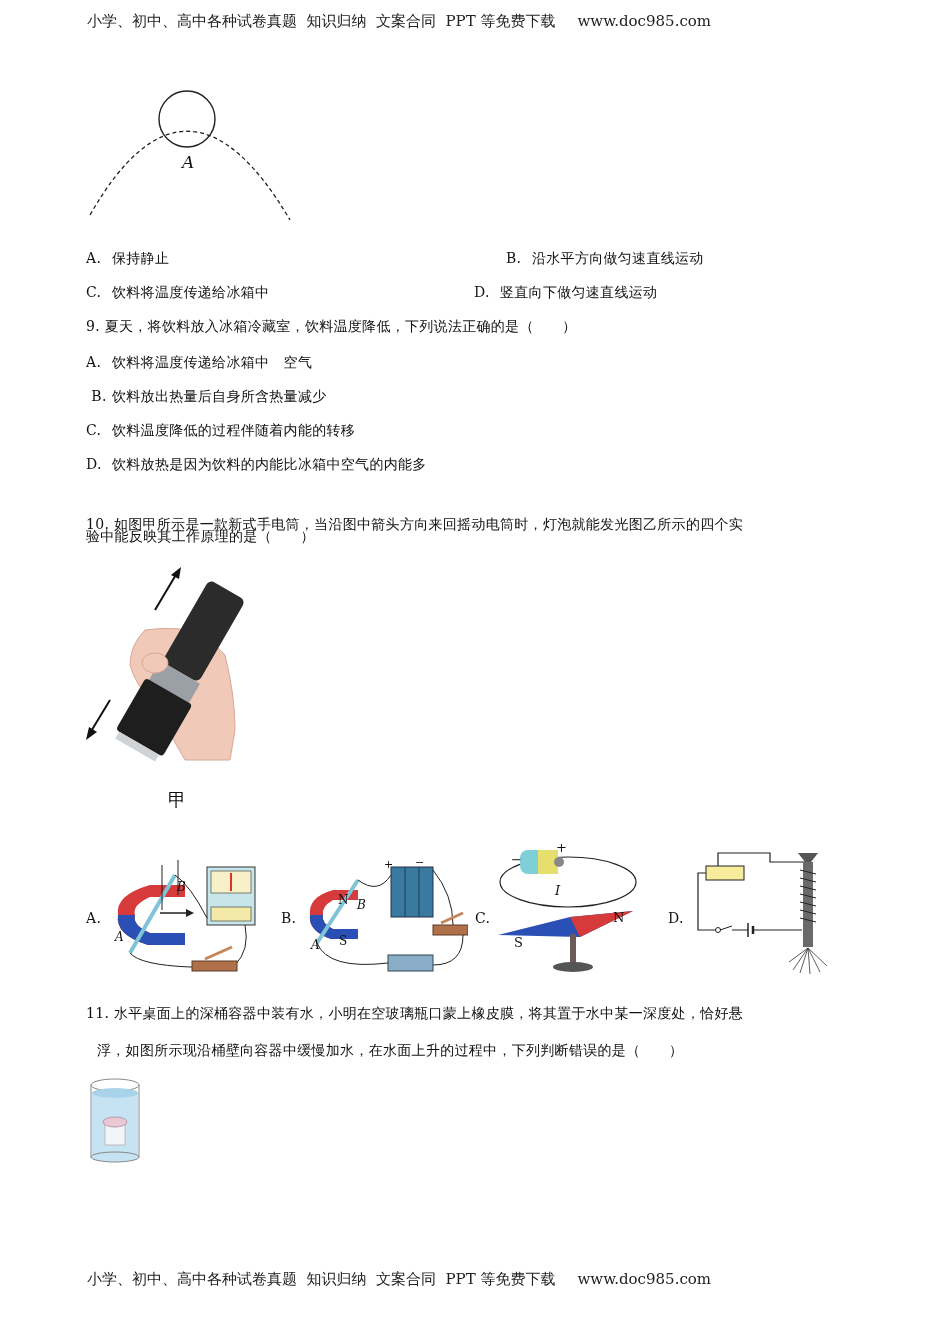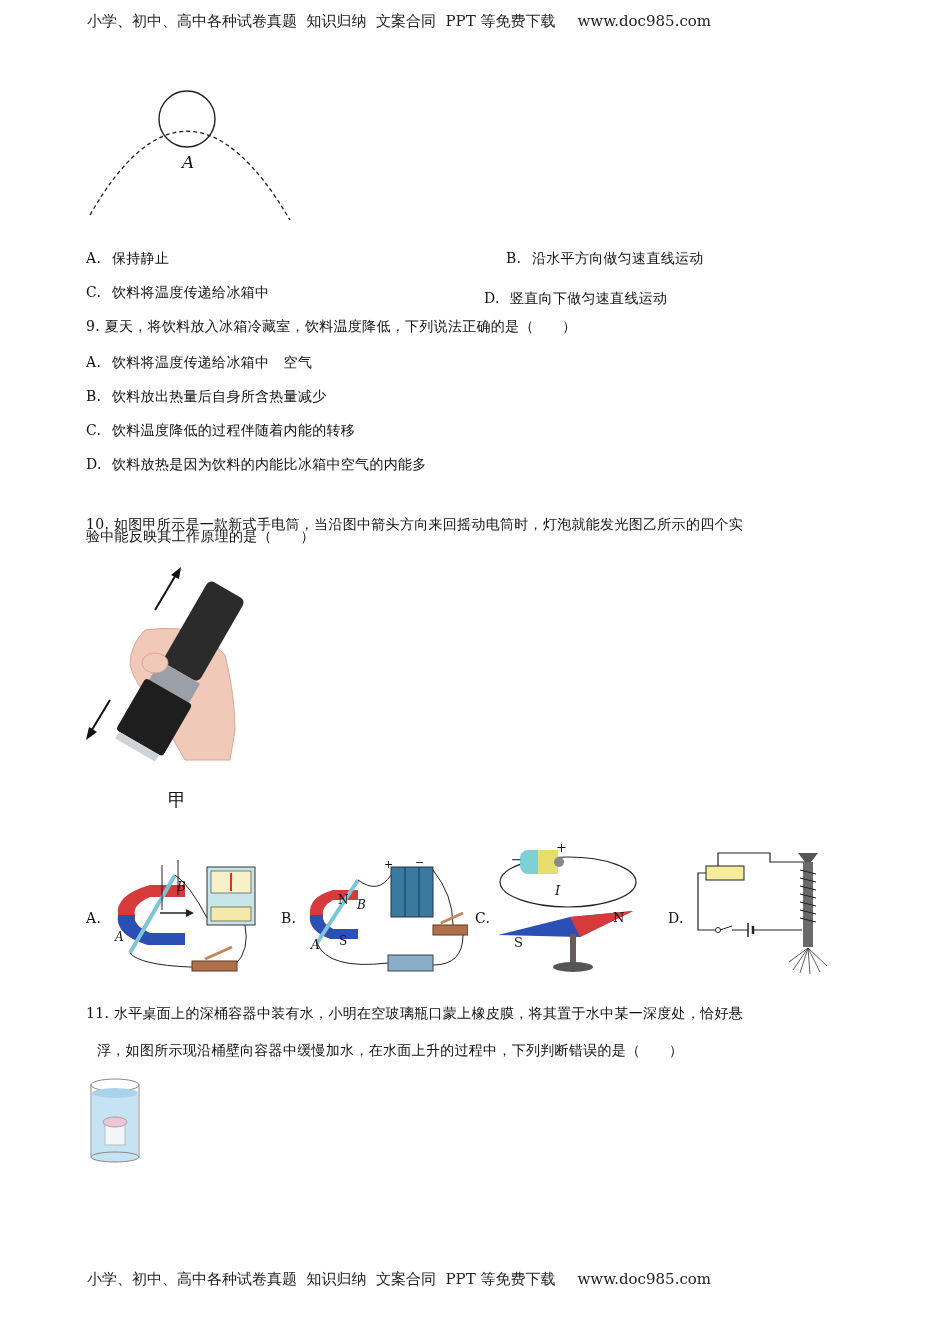--- a/index.html
+++ b/index.html
@@ -19,25 +19,25 @@
 
 <svg class="abs" style="left:85px;top:85px;" width="215" height="140">
   <path d="M5,130 Q102,-40 205,135" fill="none" stroke="#222" stroke-width="1.3" stroke-dasharray="4,3"></path>
   <circle cx="102" cy="34" r="28" fill="none" stroke="#222" stroke-width="1.4"></circle>
 </svg>
 <div class="abs" style="left:182px;top:152px;font-style:italic;font-size:17px;">A</div>
 
 <div class="abs line" style="left:86px;top:250px;"><span class="opt-letter">A.</span><span>保持静止</span></div>
 <div class="abs line" style="left:474px;top:250px;margin-left:32px;"><span class="opt-letter">B.</span><span>沿水平方向做匀速直线运动</span></div>
 <div class="abs line" style="left:86px;top:284px;"><span class="opt-letter">C.</span><span>饮料将温度传递给冰箱中</span></div>
-<div class="abs line" style="left:484px;top:284px;margin-top:6px;"><span class="opt-letter">D.</span><span>竖直向下做匀速直线运动</span></div>
+<div class="abs line" style="left:474px;top:284px;"><span class="opt-letter">D.</span><span>竖直向下做匀速直线运动</span></div>
 
 <div class="abs line" style="left:86px;top:318px;text-align:center;">9. 夏天，将饮料放入冰箱冷藏室，饮料温度降低，下列说法正确的是（　　）</div>
 <div class="abs line" style="left:86px;top:354px;"><span class="opt-letter">A.</span><span>饮料将温度传递给冰箱中　空气</span></div>
-<div class="abs line" style="left:86px;top:388px;"><span class="opt-letter">B.</span><span>饮料放出热量后自身所含热量减少</span></div>
+<div class="abs line" style="left:86px;top:388px;text-align:center;"><span class="opt-letter">B.</span><span>饮料放出热量后自身所含热量减少</span></div>
 <div class="abs line" style="left:86px;top:422px;"><span class="opt-letter">C.</span><span>饮料温度降低的过程伴随着内能的转移</span></div>
 <div class="abs line" style="left:86px;top:456px;"><span class="opt-letter">D.</span><span>饮料放热是因为饮料的内能比冰箱中空气的内能多</span></div>
 
 <div class="abs line" style="left:86px;top:492px;margin-top:24px;">10. 如图甲所示是一款新式手电筒，当沿图中箭头方向来回摇动电筒时，灯泡就能发光图乙所示的四个实</div>
 <div class="abs line" style="left:86px;top:528px;">验中能反映其工作原理的是（　　）</div>
 
 <svg class="abs" style="left:85px;top:565px;" width="180" height="215">
 
   <path d="M60,65 Q95,60 120,70 L140,90 Q150,130 150,165 L145,195 L100,195 Q85,170 70,140 Q50,120 45,100 Q45,80 60,65 Z" fill="#f0c9b8" stroke="#d8a898" stroke-width="1"></path>
 

